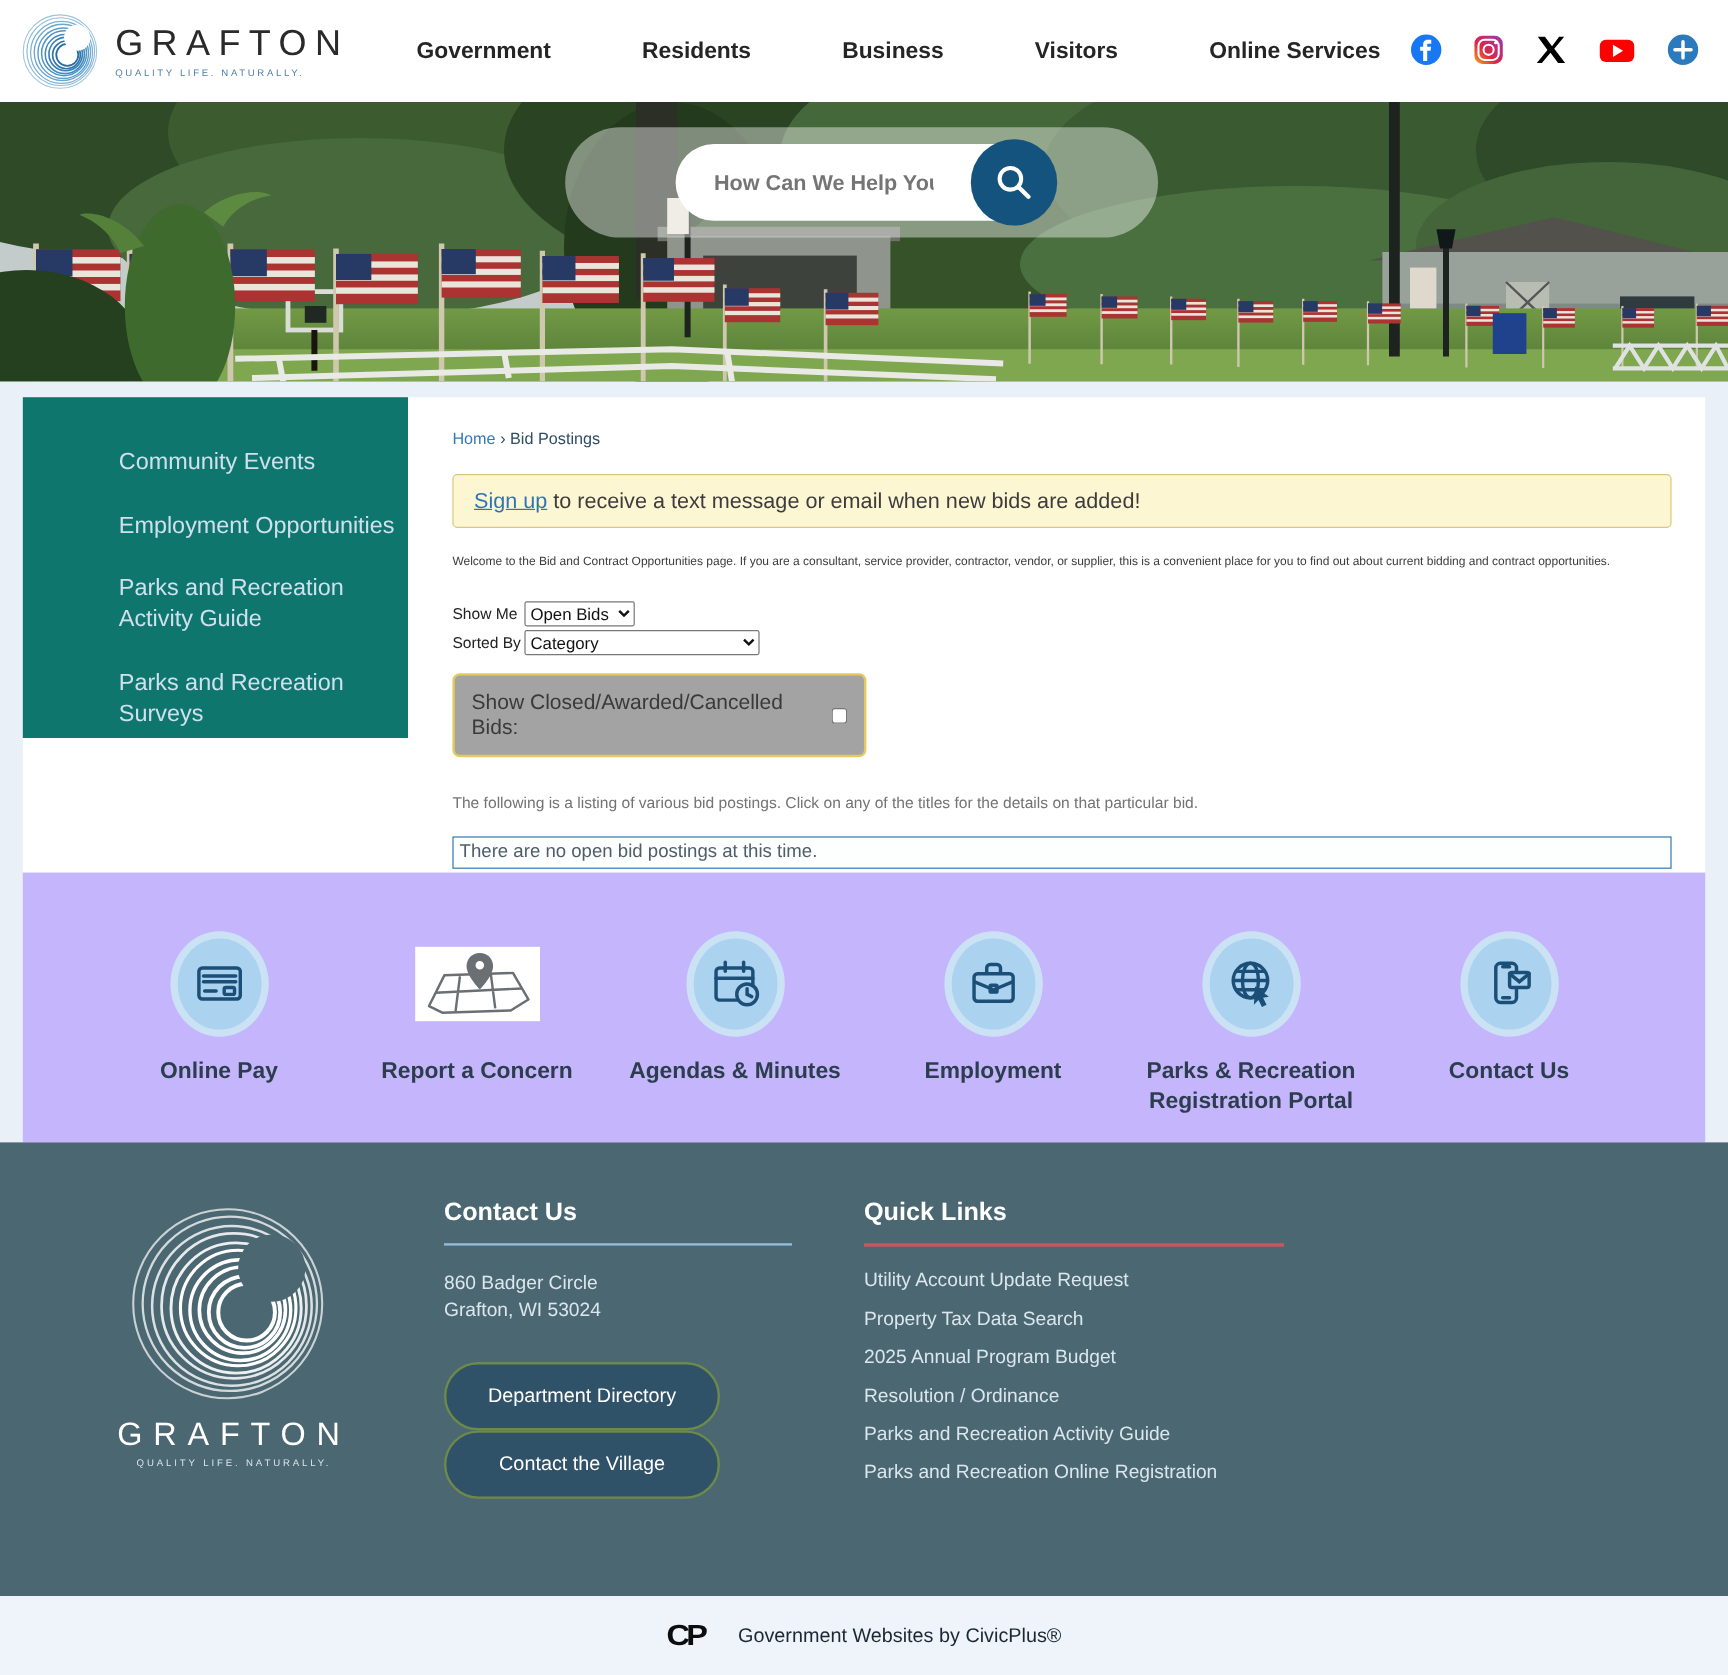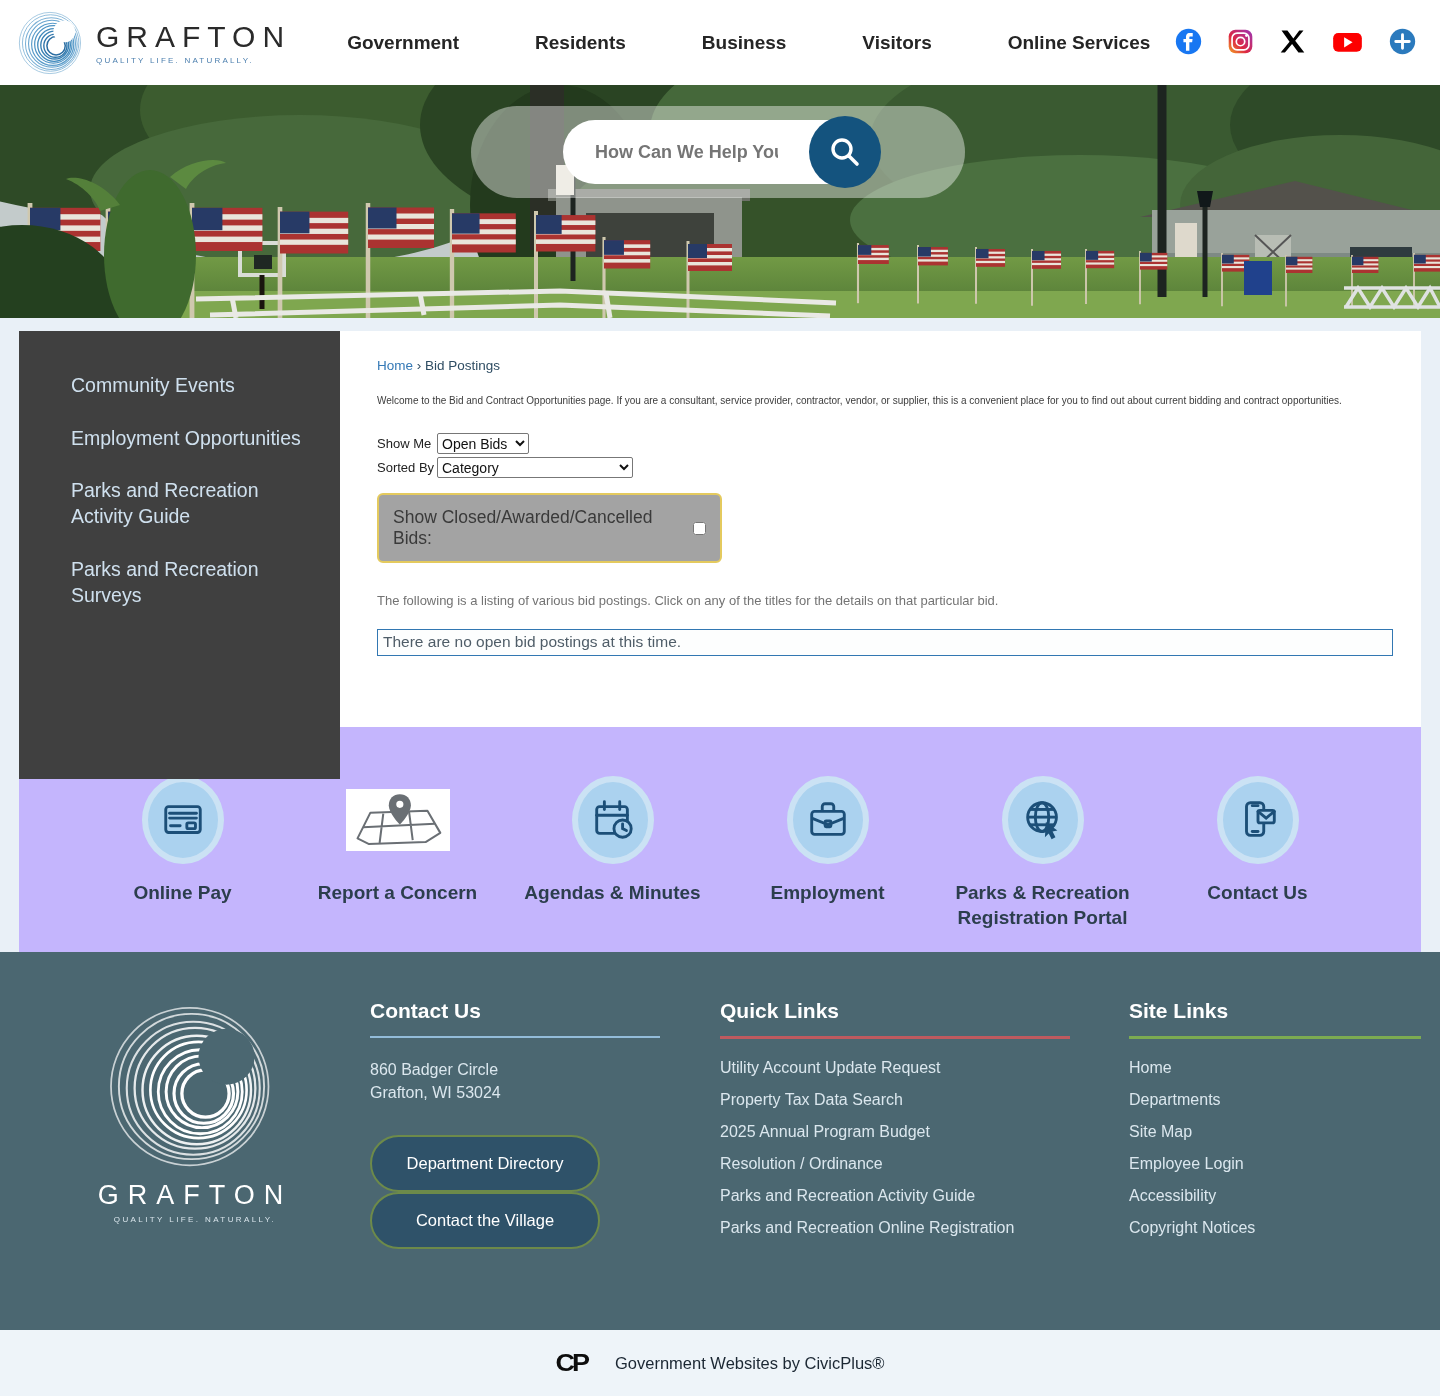--- a/index.html
+++ b/index.html
@@ -22,21 +22,21 @@
   .hero { position:relative; height:233px; overflow:hidden; background:#b9c4c6; }
   .hero svg.scene { position:absolute; inset:0; width:100%; height:100%; display:block; }
   .search-outer { position:absolute; left:471px; top:21px; width:494px; height:92px; background:rgba(255,255,255,.42); border-radius:46px; }
   .search-pill { position:absolute; left:92px; top:14px; width:316px; height:64px; background:#ffffff; border-radius:32px; display:flex; align-items:center; }
   .search-input { border:none; outline:none; background:transparent; font-size:18px; font-weight:600; color:#3b3b3b; padding-left:32px; width:215px; font-family:"Liberation Sans",sans-serif; }
   .search-btn { position:absolute; right:-2px; top:-4px; width:72px; height:72px; border-radius:50%; background:#14537e; border:none; cursor:pointer; display:flex; align-items:center; justify-content:center; }
 
   
   .main-area { background:#e9f0f7; padding:13px 19px 0; }
   .content-panel { position:relative; background:#ffffff; min-height:396px; }
-  .side-nav { position:absolute; left:0; top:0; width:321px; height:448px; background:#404040; padding:30px 0 0 52px; }
+  .side-nav { position:absolute; left:0; top:0; width:321px; height:284px; background:#0f766e; padding:30px 0 0 80px; }
   .side-item { color:#cfe0ee; font-size:19.5px; line-height:1.32; width:238px; padding:12px 0 15px; cursor:pointer; }
   .content-col { margin-left:358px; margin-right:28px; padding-top:27px; }
   .breadcrumb { font-size:13.5px; margin-bottom:22px; color:#2f4d63; }
   .breadcrumb .bc-home { color:#3579b6; cursor:pointer; }
   .signup-banner { border:1px solid #d9c878; background:#fcf6d3; border-radius:4px; padding:11px 17px; font-size:18px; color:#3c3c3c; margin-bottom:23px; }
   .signup-banner a { color:#2f75b5; text-decoration:underline; cursor:pointer; }
   .welcome-text { font-size:10px; color:#3c3c3c; margin-bottom:27px; white-space:nowrap; }
   .filter-row { display:flex; align-items:center; margin-bottom:3px; }
   .filter-label { font-size:13px; color:#222; width:60px; }
   select { font-family:"Liberation Sans",sans-serif; font-size:14px; height:21px; border:1px solid #777; border-radius:2px; background:#fff; color:#111; }
@@ -272,20 +272,23 @@
       <div class="side-item">Parks and Recreation Surveys</div>
     </aside>
 
     <div class="content-col">
       <div class="breadcrumb">
         <span class="bc-home">Home</span>
         <span>›</span>
         <span>Bid Postings</span>
       </div>
 
+      <div class="signup-banner">
+        <a>Sign up</a><span> to receive a text message or email when new bids are added!</span>
+      </div>
 
       <div class="welcome-text">Welcome to the Bid and Contract Opportunities page. If you are a consultant, service provider, contractor, vendor, or supplier, this is a convenient place for you to find out about current bidding and contract opportunities.</div>
 
       <div class="filter-row">
         <span class="filter-label">Show Me</span>
         <select class="sel-showme">
           <option>Open Bids</option>
         </select>
       </div>
       <div class="filter-row">
@@ -425,30 +428,18 @@
     <ul class="f-links">
       <li>Utility Account Update Request</li>
       <li>Property Tax Data Search</li>
       <li>2025 Annual Program Budget</li>
       <li>Resolution / Ordinance</li>
       <li>Parks and Recreation Activity Guide</li>
       <li>Parks and Recreation Online Registration</li>
     </ul>
   </div>
 
-  <div class="f-col4">
-    <div class="f-head">Site Links</div>
-    <div class="f-rule rule-site"></div>
-    <ul class="f-links">
-      <li>Home</li>
-      <li>Departments</li>
-      <li>Site Map</li>
-      <li>Employee Login</li>
-      <li>Accessibility</li>
-      <li>Copyright Notices</li>
-    </ul>
-  </div>
 </footer>
 
 <div class="bottom-bar">
   <span class="cp-mark">CP</span>
   <span class="bottom-text">Government Websites by CivicPlus®</span>
 </div>
 
 </body></html>

